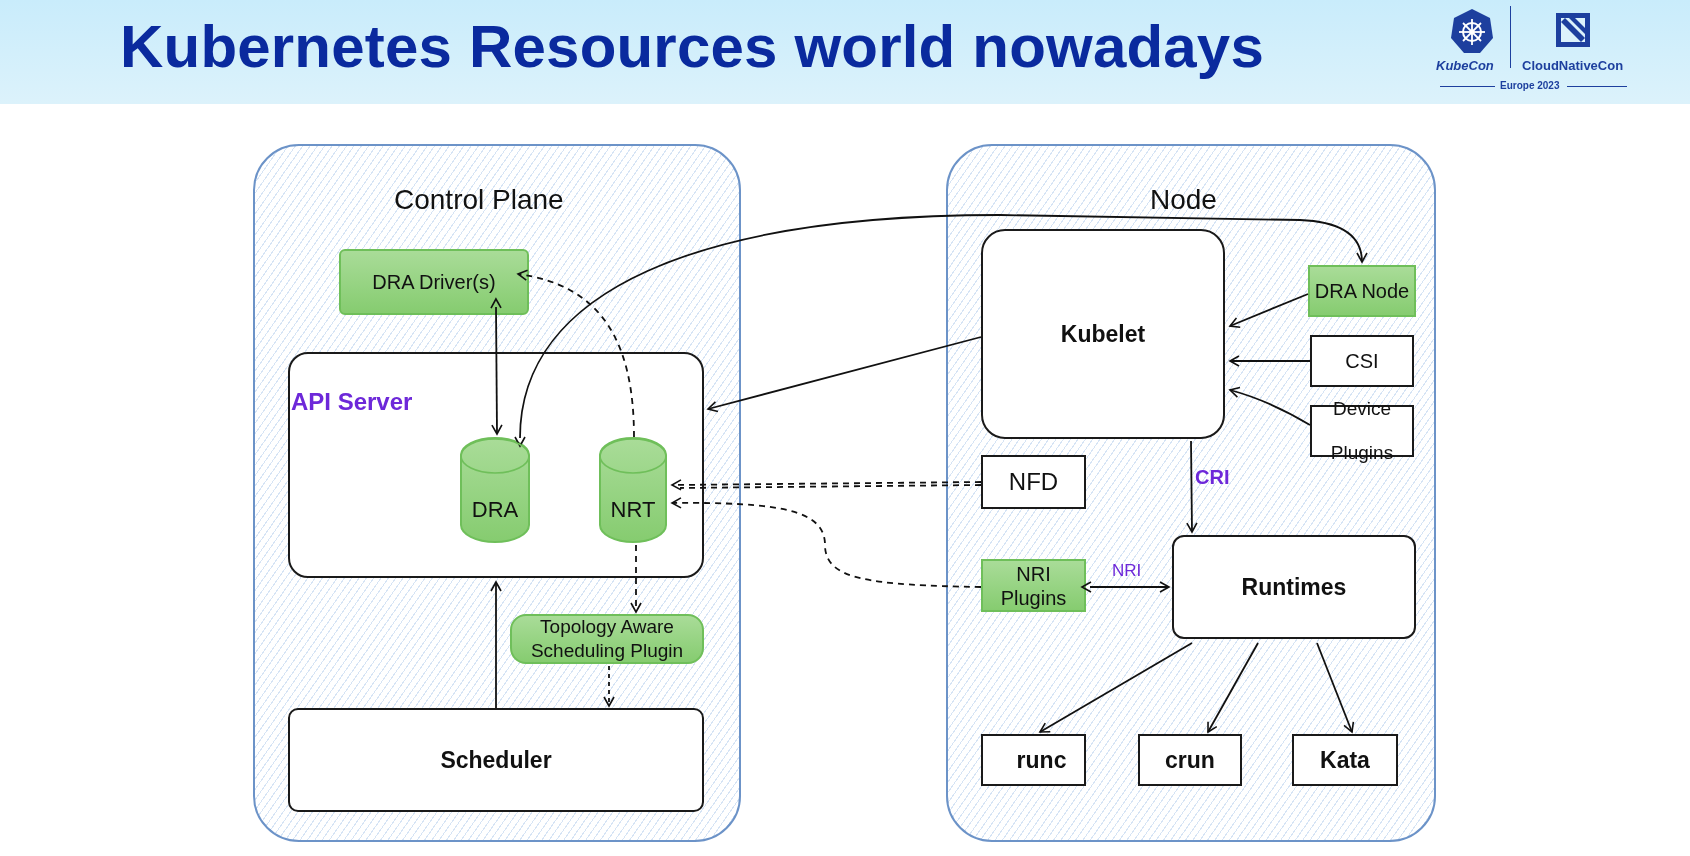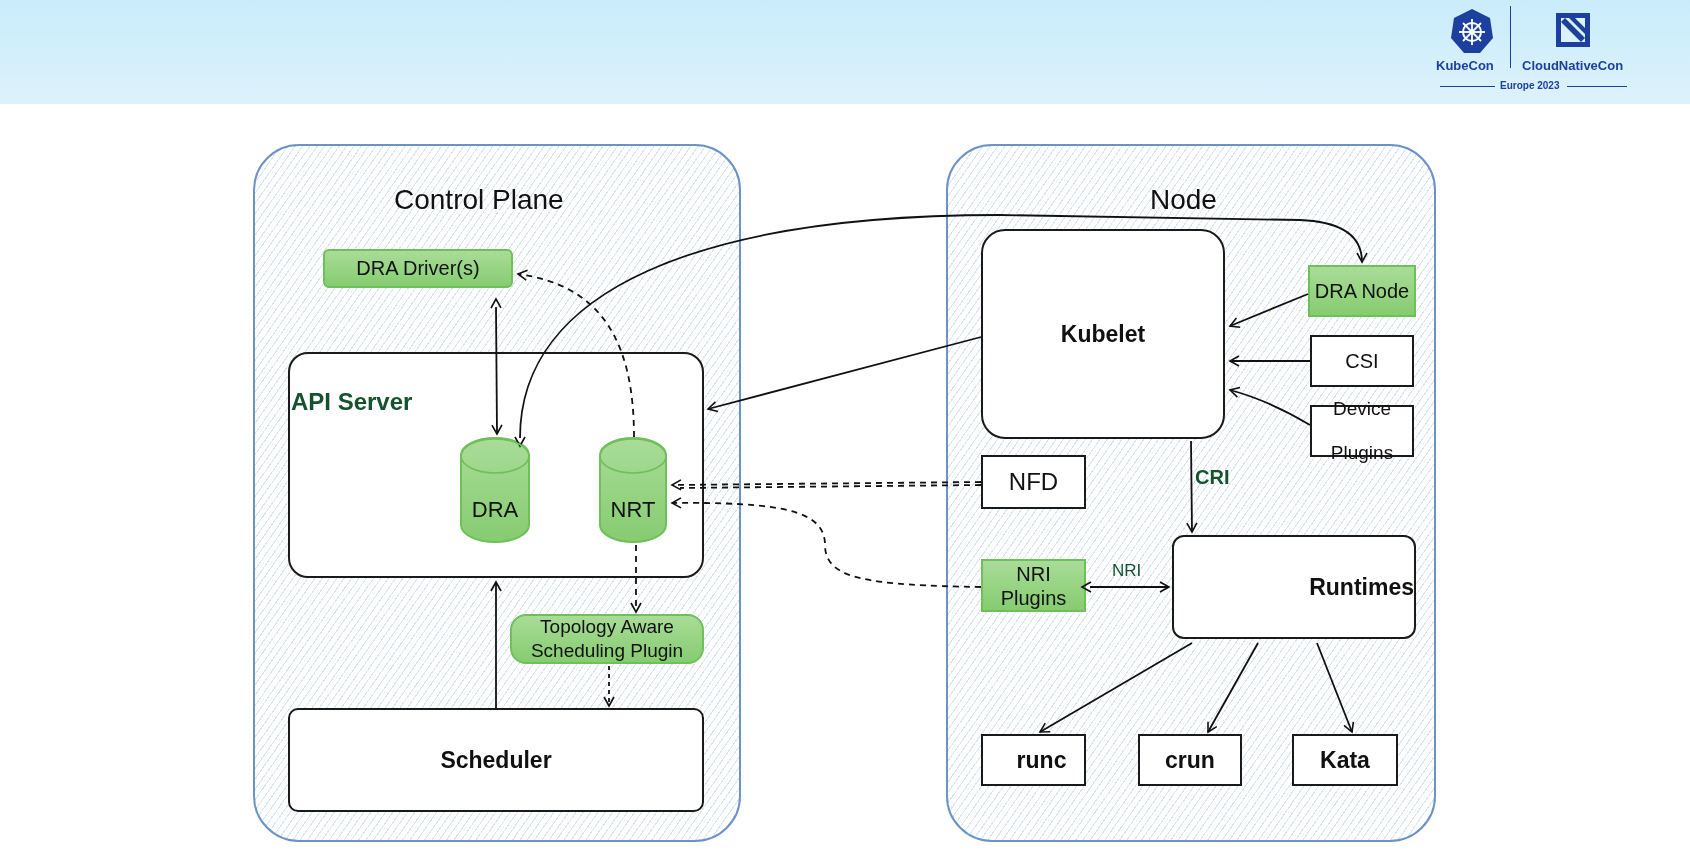--- a/index.html
+++ b/index.html
@@ -1,42 +1,43 @@
 <!DOCTYPE html>
 <html><head>
 <meta charset="utf-8">
 <style>
   html,body{margin:0;padding:0;}
   body{width:1690px;height:856px;background:#ffffff;position:relative;overflow:hidden;font-family:"Liberation Sans",sans-serif;}
   .header{position:absolute;left:0;top:0;width:1690px;height:104px;background:linear-gradient(180deg,#c9ecfb 0%,#dcf2fb 100%);}
   .title{position:absolute;left:120px;top:12px;font-size:60px;font-weight:bold;color:#0a2a9e;letter-spacing:0.2px;white-space:nowrap;}
   .logo{position:absolute;left:1430px;top:6px;width:220px;height:90px;}
-  .logo .kc-label{position:absolute;left:6px;top:52px;font-size:13px;font-weight:bold;color:#1d3f9e;}
+  .logo .kc-label{position:absolute;left:6px;top:52px;font-size:13px;font-weight:bold;color:#1d3f9e;font-style:italic;}
   .logo .cnc-label{position:absolute;left:92px;top:52px;font-size:13px;font-weight:bold;color:#1d3f9e;}
   .logo .europe{position:absolute;left:70px;top:74px;font-size:10px;font-weight:bold;color:#1d3f9e;}
   .logo .line-l{position:absolute;left:10px;top:80px;width:55px;height:1px;background:#1d3f9e;}
   .logo .line-r{position:absolute;left:137px;top:80px;width:60px;height:1px;background:#1d3f9e;}
   .logo .divider{position:absolute;left:80px;top:0px;width:1px;height:62px;background:#1d3f9e;}
   .logo .kc-icon{position:absolute;left:20px;top:2px;}
   .logo .cnc-icon{position:absolute;left:125px;top:6px;}
 
   .panel{position:absolute;border:2px solid #6c93c8;border-radius:46px;
     background:repeating-linear-gradient(-55deg,#ffffff 0px,#ffffff 5px,#d6e4f5 5px,#d6e4f5 6px);}
   .panel-title{position:absolute;font-size:28px;font-weight:normal;color:#111;white-space:nowrap;}
 
   .box{position:absolute;border:2px solid #1a1a1a;background:#ffffff;display:flex;align-items:center;justify-content:center;text-align:center;color:#111;box-sizing:border-box;}
   .box.green{background:linear-gradient(180deg,#a9dc98 0%,#86cc70 100%);border:2px solid #6fbf5a;}
   .box.bold{font-weight:bold;}
-  .lbl{position:absolute;color:#14532d;white-space:nowrap;}
+  .lbl{position:absolute;color:#6d28d9;white-space:nowrap;}
   svg.arrows{position:absolute;left:0;top:0;}
 </style>
 </head>
 <body>
 
 <div class="header">
+  <div class="title">Kubernetes Resources world nowadays</div>
   <div class="logo">
     <svg class="kc-icon" width="44" height="46" viewBox="0 0 44 46">
       <polygon points="22,1 40,10 43,30 30,45 14,45 1,30 4,10" fill="#1d3f9e"></polygon>
       <circle cx="22" cy="24" r="9" fill="none" stroke="#fff" stroke-width="2"></circle>
       <circle cx="22" cy="24" r="2.5" fill="#fff"></circle>
       <g stroke="#fff" stroke-width="1.8">
         <line x1="22" y1="11" x2="22" y2="37"></line>
           <line x1="9" y1="24" x2="35" y2="24"></line>
         <line x1="13" y1="15" x2="31" y2="33"></line>
           <line x1="31" y1="15" x2="13" y2="33"></line>
@@ -53,21 +54,21 @@
     <div class="cnc-label">CloudNativeCon</div>
     <div class="line-l"></div>
     <div class="europe">Europe 2023</div>
     <div class="line-r"></div>
   </div>
 </div>
 
 <div class="panel" style="left:253px;top:144px;width:484px;height:694px;"></div>
 <div class="panel-title" style="left:394px;top:184px;">Control Plane</div>
 
-<div class="box green" style="left:323px;top:249px;width:190px;height:39px;border-radius:6px;font-size:20px;">
+<div class="box green" style="left:339px;top:249px;width:190px;height:66px;border-radius:6px;font-size:20px;">
   <span>DRA Driver(s)</span>
 </div>
 
 <div class="box" style="left:288px;top:352px;width:416px;height:226px;border-radius:20px;"></div>
 <div class="lbl" style="left:291px;top:388px;font-size:24px;font-weight:bold;">API Server</div>
 
 <div class="box green" style="left:460px;top:437px;width:70px;height:106px;border-radius:35px/18px;font-size:22px;padding-top:40px;">
   <span>DRA</span>
 </div>
 <div class="box green" style="left:599px;top:437px;width:68px;height:106px;border-radius:34px/18px;font-size:22px;padding-top:40px;">
@@ -105,21 +106,21 @@
   <span>NFD</span>
 </div>
 <div class="lbl" style="left:1195px;top:466px;font-size:20px;font-weight:bold;">CRI</div>
 
 <div class="box green" style="left:981px;top:559px;width:105px;height:53px;font-size:20px;flex-direction:column;line-height:24px;">
   <span>NRI</span>
   <span>Plugins</span>
 </div>
 <div class="lbl" style="left:1112px;top:561px;font-size:17px;">NRI</div>
 
-<div class="box bold" style="left:1172px;top:535px;width:244px;height:104px;border-radius:12px;font-size:23px;flex-direction:column;line-height:30px;align-items:flex-end;">
+<div class="box bold" style="left:1172px;top:535px;width:244px;height:104px;border-radius:12px;font-size:23px;flex-direction:column;line-height:30px;">
   <span>Runtimes</span>
 </div>
 
 <div class="box bold" style="left:981px;top:734px;width:105px;height:52px;font-size:23px;padding-left:16px;">
   <span>runc</span>
 </div>
 <div class="box bold" style="left:1138px;top:734px;width:104px;height:52px;font-size:23px;">
   <span>crun</span>
 </div>
 <div class="box bold" style="left:1292px;top:734px;width:106px;height:52px;font-size:23px;justify-content:center;">

